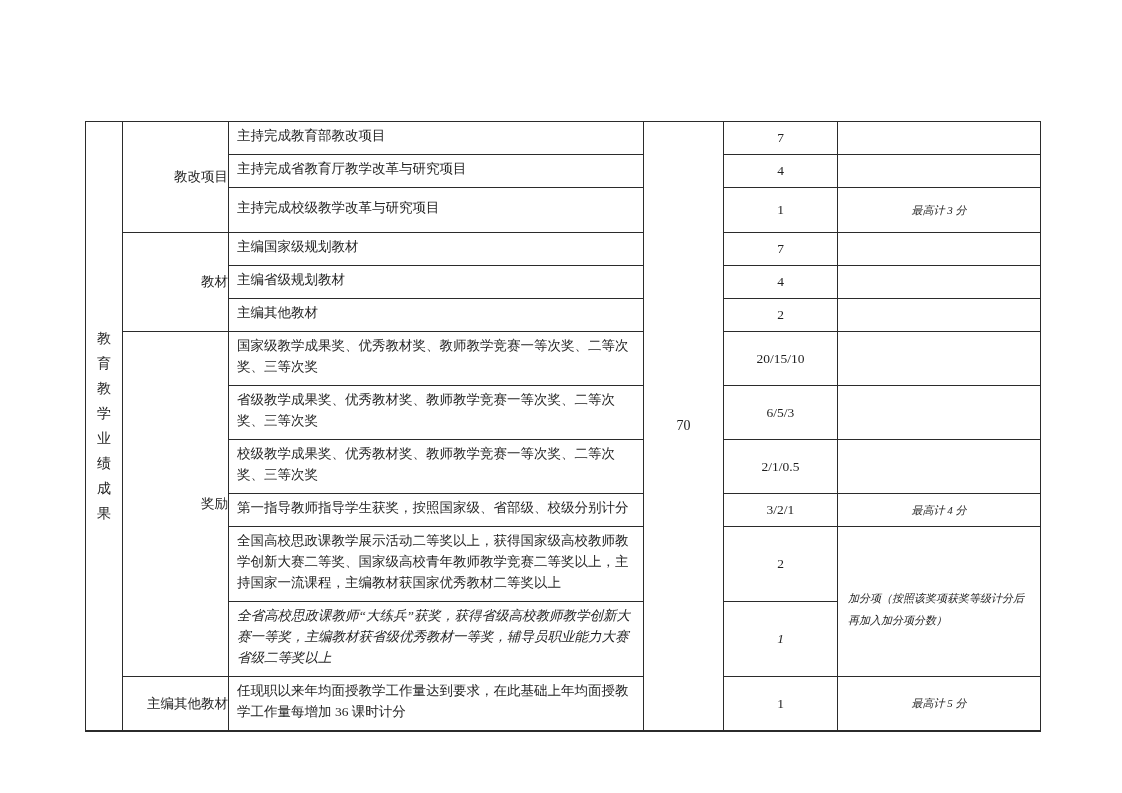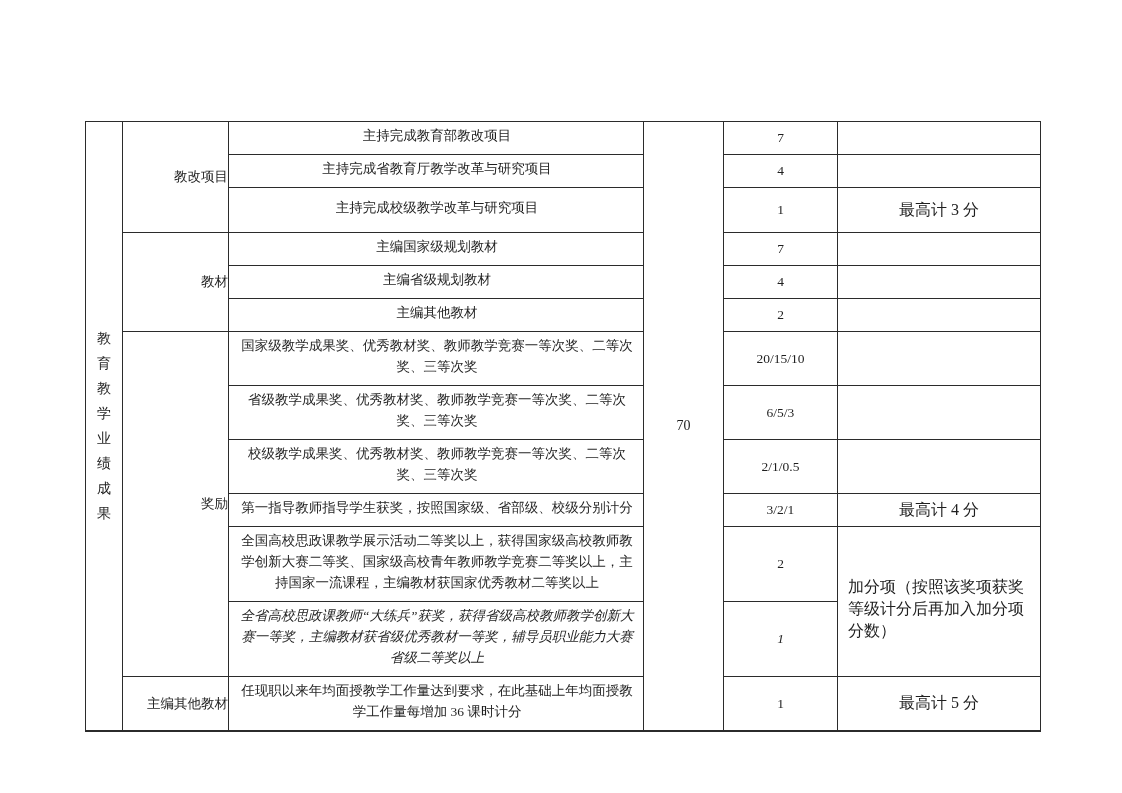--- a/index.html
+++ b/index.html
@@ -55,35 +55,36 @@
     line-height: 25px;
     font-size: 14px;
     text-align: center;
     letter-spacing: 0;
   }
   td.cat-cell {
     text-align: right;
     font-size: 13.5px;
   }
   td.desc-cell {
-    text-align: center;
+    text-align: left;
     padding: 3px 6px 8px 8px;
     line-height: 21px;
   }
   td.weight-cell {
     text-align: center;
     font-size: 14px;
   }
   td.score-cell {
     text-align: center;
     font-size: 13.5px;
   }
   td.note-cell {
     text-align: center;
-    font-size: 16px;
+    font-size: 11px;
+    font-style: italic;
   }
   td.note-cell.bonus {
     text-align: left;
     padding: 15px 6px 0 10px;
     line-height: 22px;
   }
 </style>
 </head>
 <body>
 

